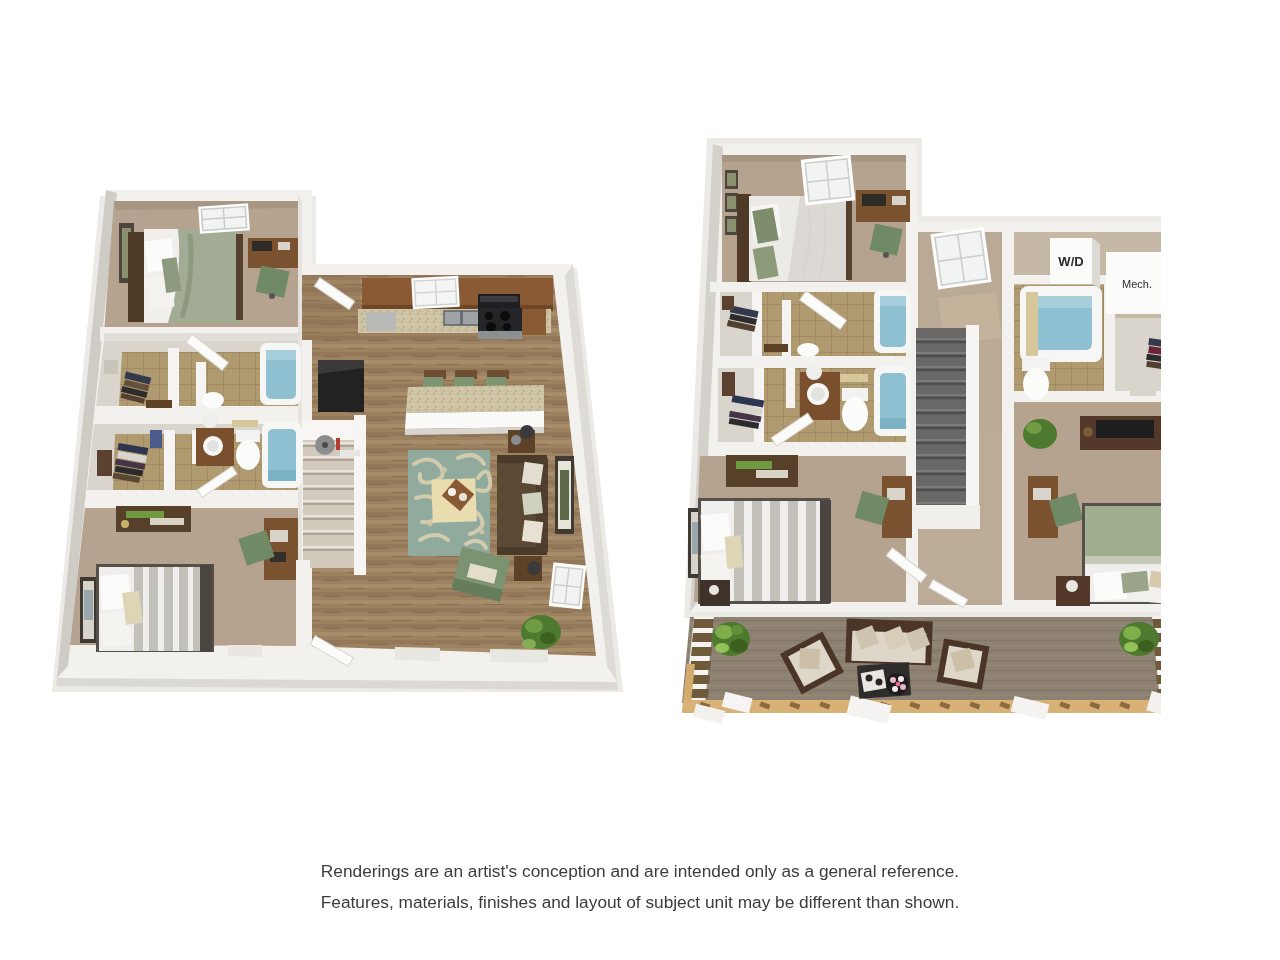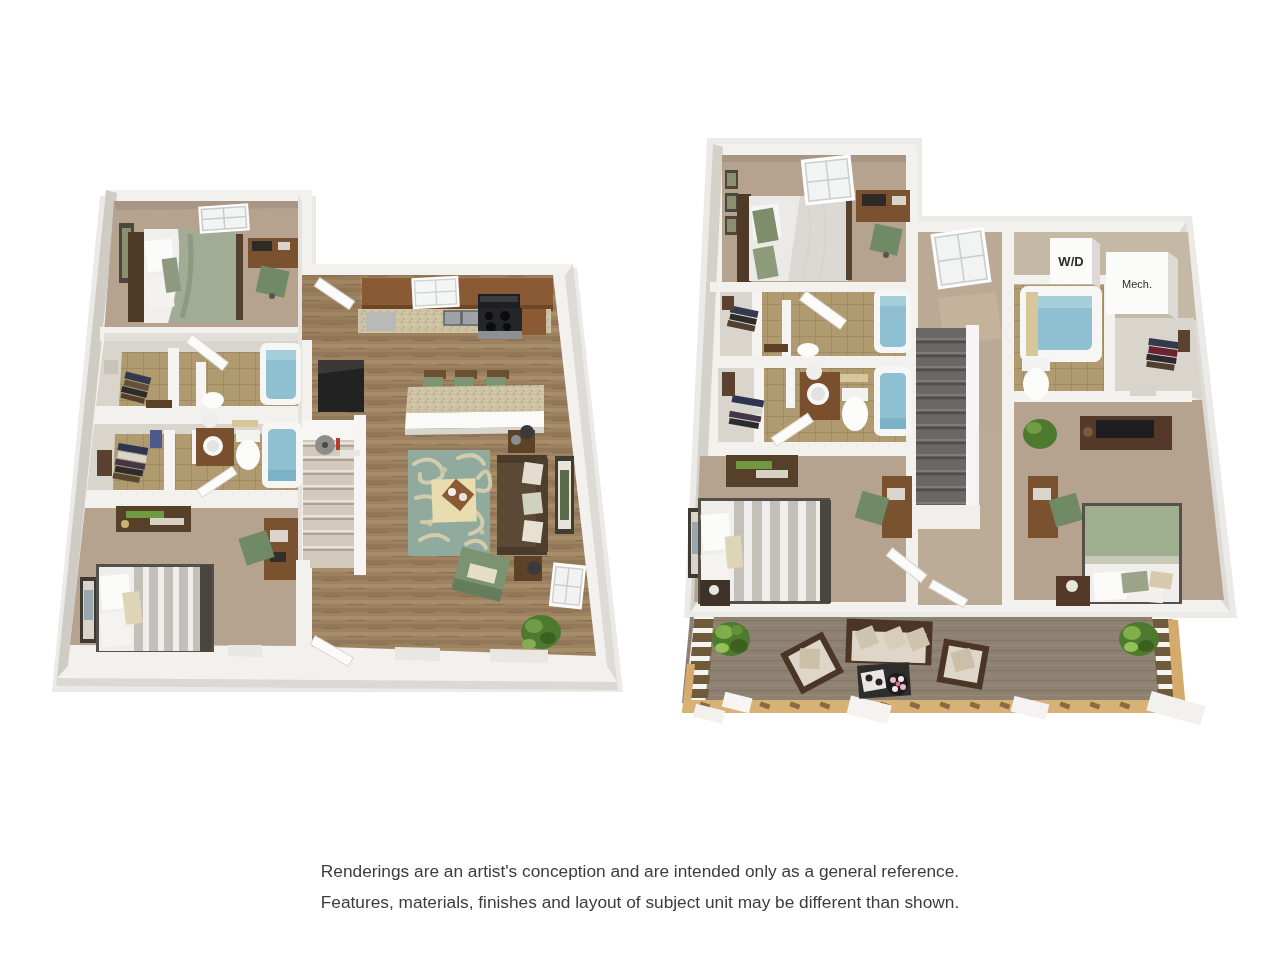--- a/index.html
+++ b/index.html
@@ -1,16 +1,16 @@
 <!DOCTYPE html>
 <html><head>
 <meta charset="utf-8">
 <style>
 html,body{margin:0;padding:0;background:#ffffff;}
-#page{width:1280px;height:960px;position:relative;background:#ffffff;overflow:hidden;}
+#page{width:1161px;height:960px;position:relative;background:#ffffff;overflow:hidden;}
 </style>
 </head>
 <body>
 <div id="page">
 <svg width="1280" height="960" viewBox="0 0 1280 960">
 <defs>
 <pattern id="woodp" width="46" height="16" patternUnits="userSpaceOnUse">
   <rect width="46" height="16" fill="#9d8262"></rect>
   <rect y="0" width="46" height="4" fill="#937759"></rect>
   <rect y="8" width="46" height="4" fill="#a78d69"></rect>

